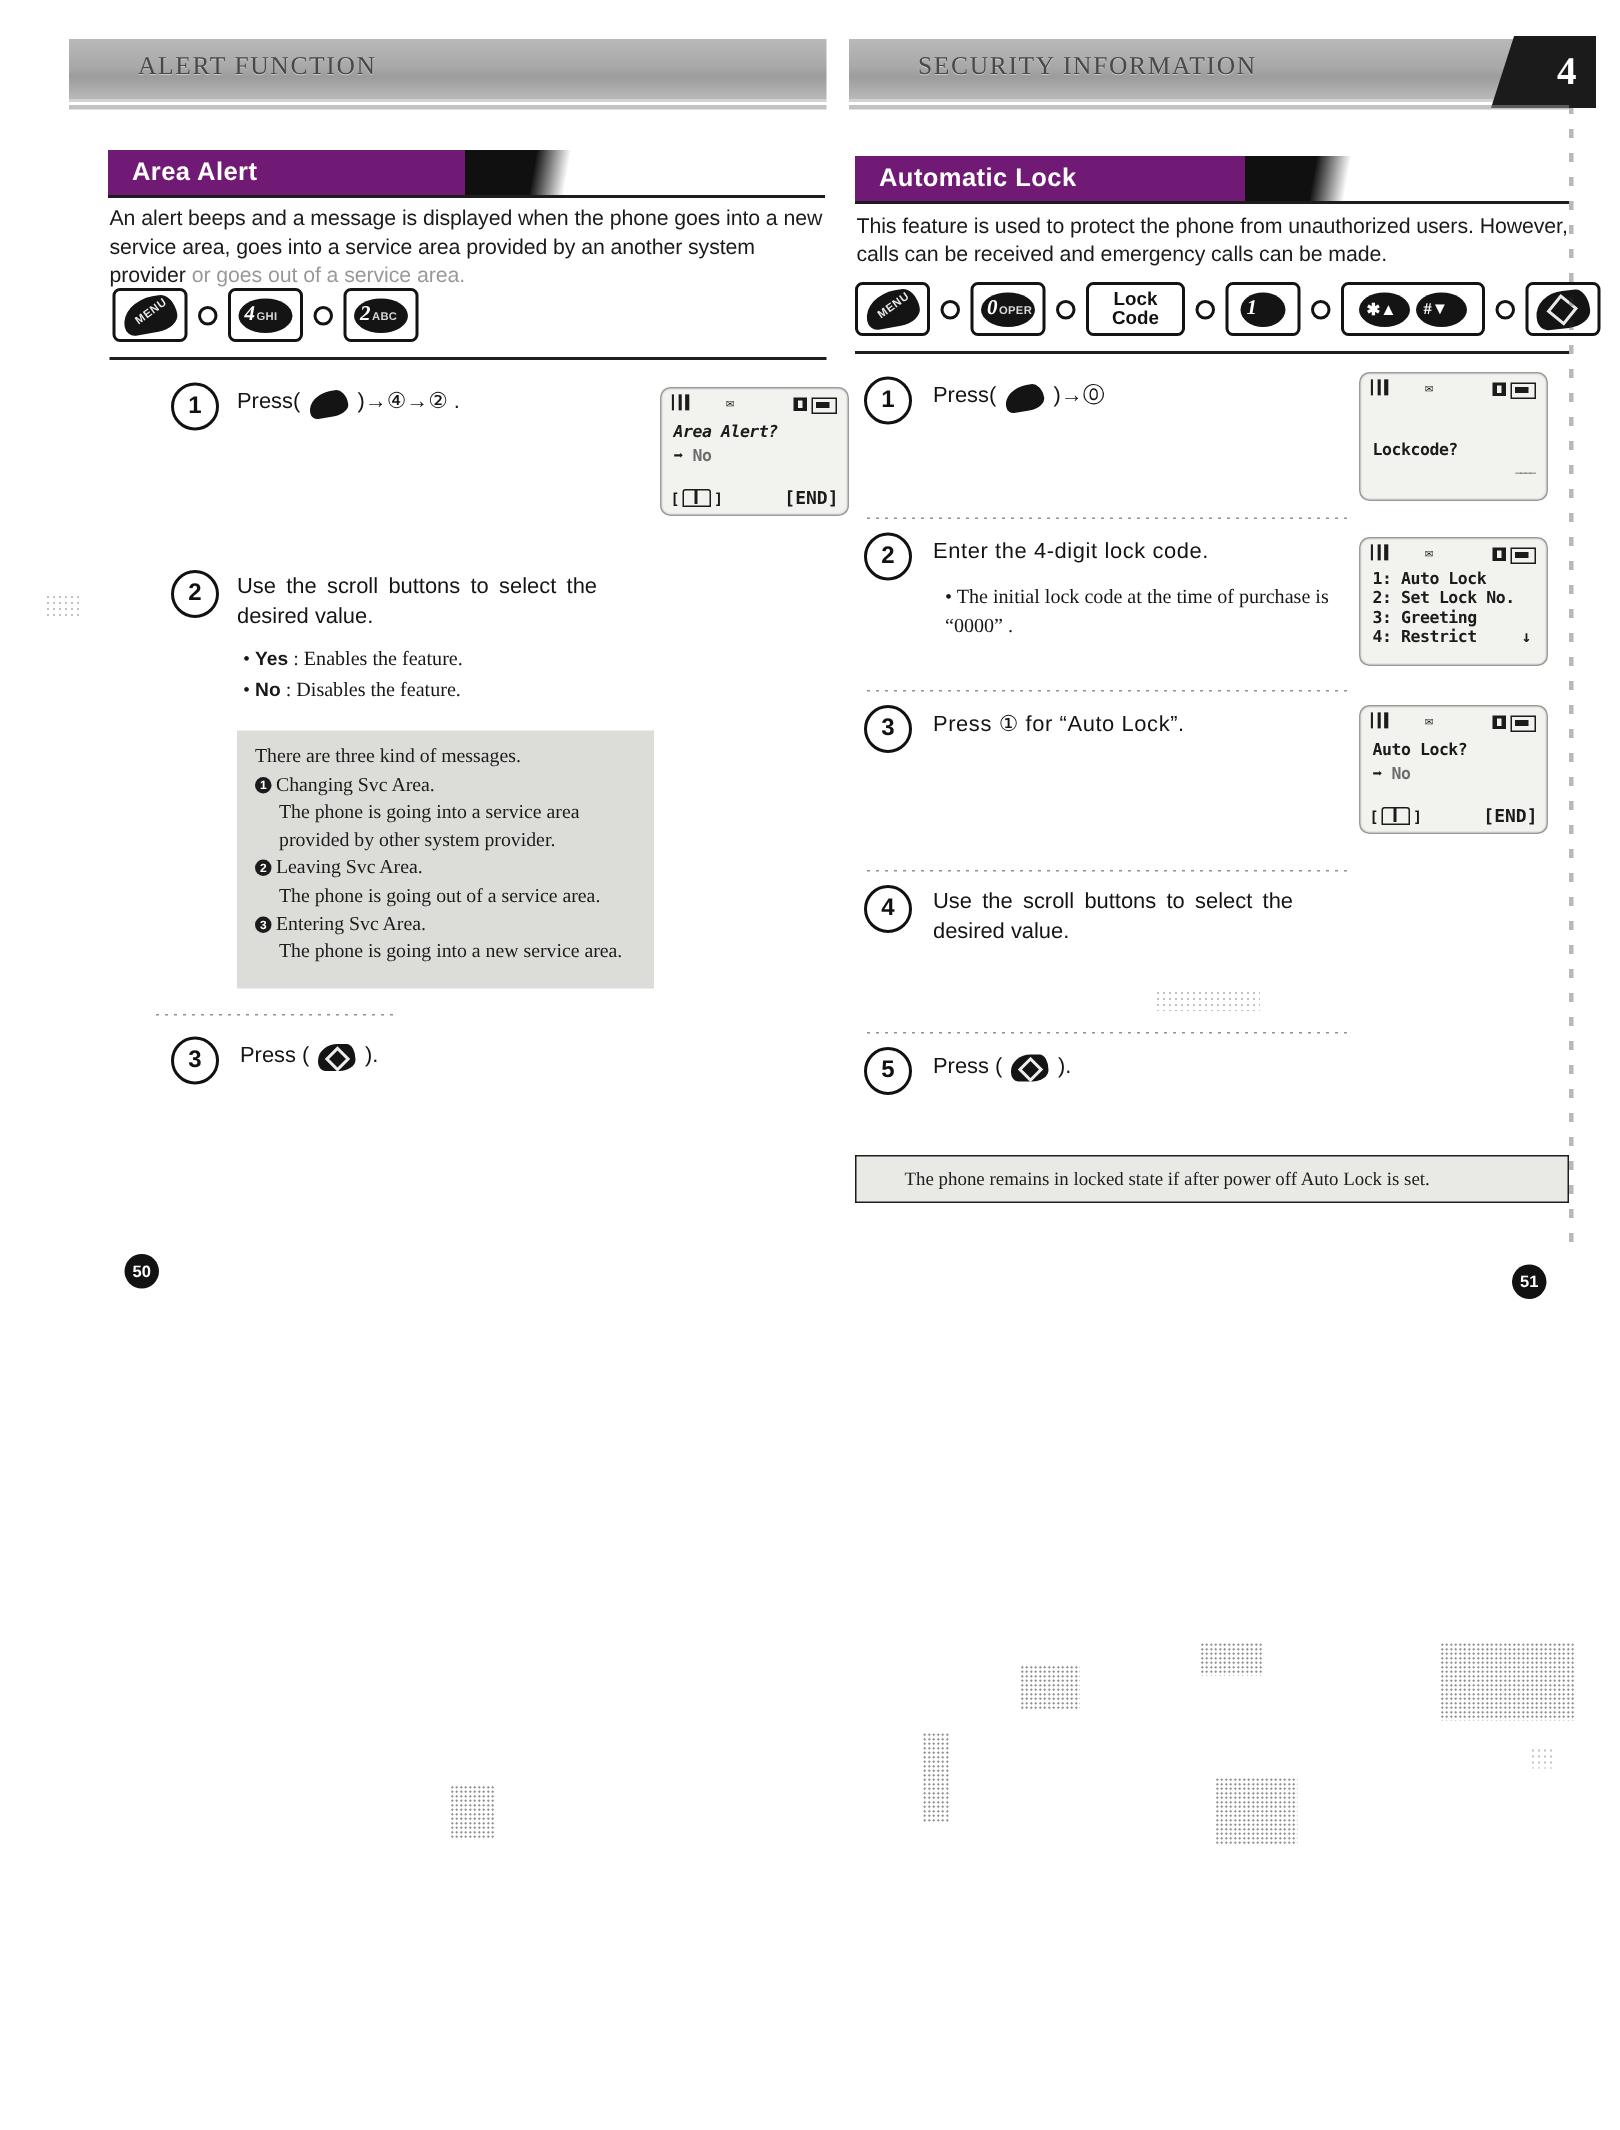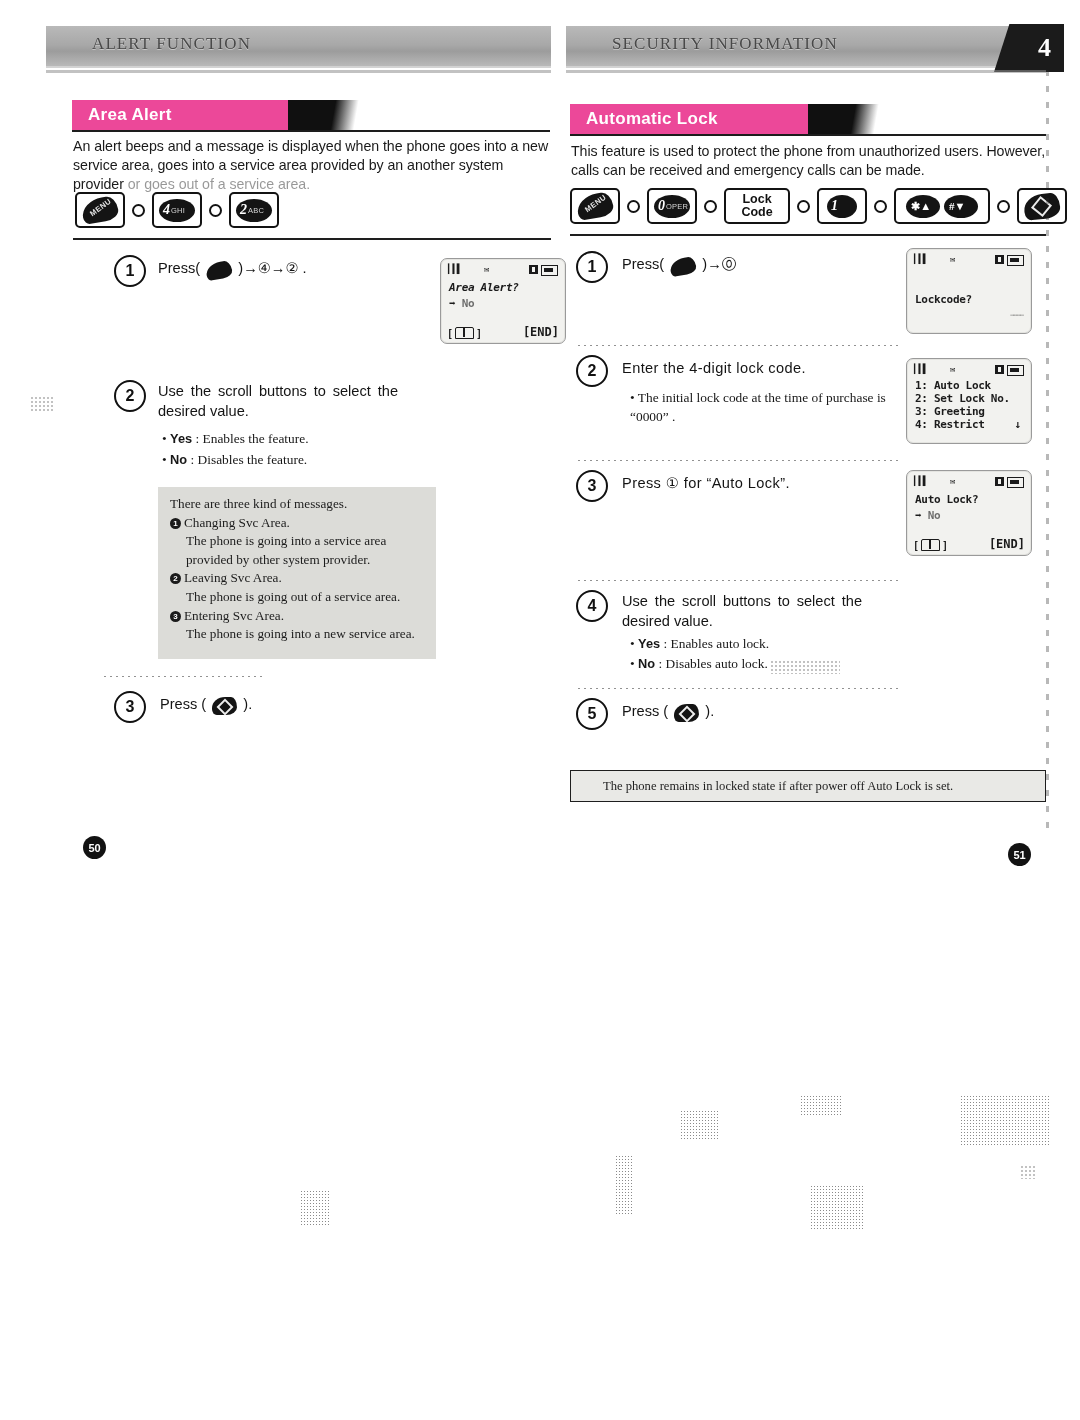--- a/index.html
+++ b/index.html
@@ -43,22 +43,23 @@
     background:#1b1b1b;
     clip-path:polygon(22% 0,100% 0,100% 100%,0 100%);
   }
   .chaptab-num{
     position:absolute;left:44px;top:9px;color:#ffffff;font-size:26px;font-weight:bold;
     font-family:"Liberation Serif", serif;
   }
 
   
   .banner{
-    position:absolute;height:30px;background:#ec4899;
+    position:absolute;height:30px;background:#701a75;
     border-radius:0 0 0 0;
+    padding-left:22px;
   }
   .banner .tail{
     position:absolute;left:100%;top:0;width:72px;height:30px;
     background:#101010;
     border-top-right-radius:30px 30px;
     border-bottom-right-radius:54px 30px;
     transform-origin:left center;
   }
   .banner .tail:after{
     content:"";position:absolute;right:0;top:0;width:40px;height:30px;
@@ -102,21 +103,21 @@
   }
   
   .oval{
     width:36px;height:23px;background:#141414;border-radius:50%;
     position:relative;display:flex;align-items:center;
   }
   .oval .num{
     color:#fff;font-size:14px;font-weight:bold;font-style:italic;
     margin-left:4px;font-family:"Liberation Serif",serif;
   }
-  .oval .sub{color:#d6d6d6;font-size:7.5px;margin-left:1px;font-weight:normal;letter-spacing:.2px;}
+  .oval .sub{color:#d6d6d6;font-size:7.5px;margin-left:1px;font-weight:bold;letter-spacing:.2px;}
   .oval.small{width:30px;}
   
   .blob-ok{
     width:36px;height:25px;background:#141414;
     border-radius:55% 25% 45% 20%/65% 60% 45% 35%;
     position:relative;transform:rotate(-6deg);
   }
   .blob-ok .dia{
     position:absolute;left:10px;top:5px;width:11px;height:11px;
     border:2px solid #eaeaea;transform:rotate(45deg);
@@ -432,24 +433,20 @@
         <span style="opacity:.62">No</span>
       </div>
       <div class="soft-l">[<span class="book"></span>]</div>
       <div class="soft-r">[END]</div>
     </div>
 
     <div class="dotline" style="left:22px;top:580px;width:322px;"></div>
 
     <div class="stepnum" style="left:20px;top:590px;">4</div>
     <div class="steptext justify" style="left:66px;top:591px;width:240px;">Use the scroll buttons to select the desired value.</div>
-    <div class="bullets" style="left:74px;top:634px;width:260px;line-height:20px;">
-      <div>• <b>Yes</b> <span>: Enables auto lock.</span></div>
-      <div>• <b>No</b> <span>: Disables auto lock.</span></div>
-    </div>
 
     <div class="dotline" style="left:22px;top:688px;width:322px;"></div>
 
     <div class="stepnum" style="left:20px;top:698px;">5</div>
     <div class="steptext" style="left:66px;top:701px;width:230px;">
       <span>Press  (</span>
       <span class="inline-key">
         <span style="display:inline-block;width:25px;height:18px;background:#141414;border-radius:55% 25% 45% 20%/65% 60% 45% 35%;position:relative;">
           <span style="position:absolute;left:7px;top:4px;width:8px;height:8px;border:2px solid #eee;transform:rotate(45deg);display:block;"></span>
         </span>

